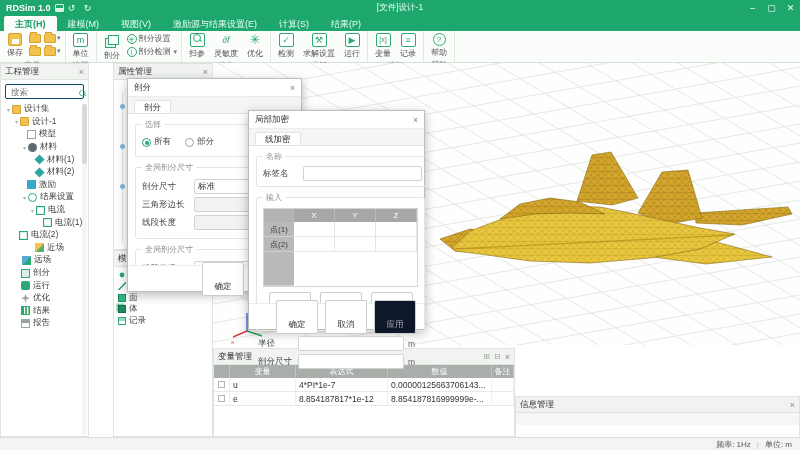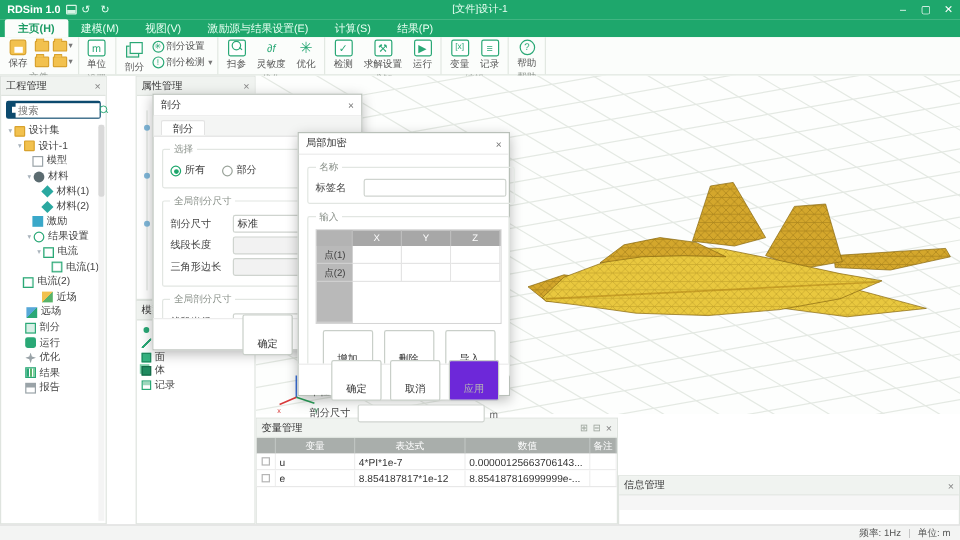--- a/index.html
+++ b/index.html
@@ -44,21 +44,21 @@
   .mag:after{content:"";position:absolute;left:6px;top:6px;width:3px;height:1.3px;background:#2aa876;transform:rotate(45deg);}
 
   
   .panel{position:absolute;background:#fff;border:1px solid #dfe4df;}
   .phead{height:16px;background:#f0f3f0;border-bottom:1px solid #dfe4df;display:flex;align-items:center;padding:0 4px;font-size:8.5px;color:#333;}
   .phead .x{margin-left:auto;color:#888;font-size:9px;}
   .phead .hic{color:#9aa39a;font-size:8px;margin-left:auto;margin-right:4px;}
   .phead .hic2{color:#9aa39a;font-size:8px;margin-right:4px;}
 
   
-  .search{margin:4px;height:15px;border:5px solid #0c4a6e;border-radius:2px;display:flex;align-items:center;padding:0 3px;}
+  .search{margin:4px;height:15px;border:1px solid #0c4a6e;border-radius:2px;display:flex;align-items:flex-end;padding:0 3px;}
   .search input{border:none;outline:none;flex:1;font-size:8.5px;width:70px;color:#333;}
   .trow{display:flex;align-items:center;height:12.6px;font-size:8.5px;color:#444;white-space:nowrap;}
   .caret{color:#a9b3bc;font-size:6px;width:7px;text-align:center;}
   .ti{width:9px;height:9px;margin-right:3px;flex:none;}
   .ti-folder{background:#f2c14e;border:1px solid #d8a22e;border-radius:1px;}
   .ti-model{background:#fff;border:1px solid #9aa3a8;}
   .ti-mat{background:#5b6b70;border-radius:50%;}
   .ti-dia{background:#2aa8a0;transform:rotate(45deg) scale(.8);}
   .ti-exc{background:#3aa8c9;}
   .ti-res{border:1.2px solid #2aa876;border-radius:50%;}
@@ -95,21 +95,21 @@
   .fin{flex:1;height:15px;border:1px solid #cfd4cf;border-radius:2px;background:#fff;font-size:8.5px;padding:0 3px;color:#333;outline:none;min-width:10px;}
   .fin:disabled,.fin.dis{background:#f2f2f2;}
   .fsel{flex:1;height:15px;border:1px solid #cfd4cf;border-radius:2px;background:#fff;font-size:8.5px;padding:0 3px;display:flex;align-items:center;color:#333;}
   .fsel .dv{margin-left:auto;color:#888;font-size:7px;}
   .radio{width:9px;height:9px;border:1px solid #9aa39a;border-radius:50%;margin-right:3px;position:relative;flex:none;}
   .radio.on{border-color:#1ea76c;}
   .radio.on:after{content:"";position:absolute;left:2px;top:2px;width:4px;height:4px;background:#1ea76c;border-radius:50%;}
   .rlabel{font-size:8.5px;color:#444;margin-right:14px;}
   .dfoot{position:absolute;left:0;right:0;bottom:0;height:26px;border-top:1px solid #ececec;display:flex;align-items:center;justify-content:flex-end;gap:7px;padding:0 8px;background:#fff;}
   .btn{min-width:42px;height:17px;border:1px solid #c9cfc9;border-radius:2px;background:#fff;font-size:8.5px;color:#333;text-align:center;line-height:15px;padding:16px 6px;}
-  .btn.dis{color:#b3b3b3;background:#6d28d9;font-family:Liberation Serif, serif;}
+  .btn.dis{color:#b3b3b3;background:#0f172a;font-family:Liberation Serif, serif;}
 
   
   .rtable{border:1px solid #d5d5d5;margin-top:2px;}
   .rt-head{display:flex;height:13px;background:#a7a7a7;color:#fff;font-size:8px;}
   .rt-head div{border-right:1px solid #bdbdbd;display:flex;align-items:center;justify-content:center;}
   .rt-row{display:flex;height:15px;}
   .rt-lab{width:30px;background:#b9b9b9;color:#3d3d3d;font-size:8px;display:flex;align-items:center;justify-content:center;border-bottom:1px solid #cfcfcf;}
   .rt-cell{width:41px;border-right:1px solid #e4e4e4;border-bottom:1px solid #e4e4e4;background:#fff;}
   .rt-filler{display:flex;height:34px;}
   .minibtns{display:flex;justify-content:center;gap:9px;margin-top:5px;}
@@ -573,25 +573,25 @@
     <fieldset>
       <legend>全局剖分尺寸</legend>
       <div class="frow">
         <span class="flab">剖分尺寸</span>
         <span class="fsel">
             <span>标准</span>
             <span class="dv">▾</span>
           </span>
       </div>
       <div class="frow">
+        <span class="flab">三角形边长</span>
+        <input class="fin dis" disabled="" style="">
+      </div>
+      <div class="frow">
         <span class="flab">线段长度</span>
-        <input class="fin dis" disabled="" style="">
-      </div>
-      <div class="frow">
-        <span class="flab">三角形边长</span>
         <input class="fin dis" disabled="" style="">
       </div>
     </fieldset>
     <fieldset>
       <legend>全局剖分尺寸</legend>
       <div class="frow">
         <span class="flab">线段半径</span>
         <input class="fin" value="0.001" style="">
       </div>
     </fieldset>
@@ -599,20 +599,23 @@
       <span class="btn">确定</span>
       <span class="btn">取消</span>
     </div>
   </div>
 
   <div class="dialog" style="left:248px;top:110px;width:177px;height:220px;z-index:40;">
     <div class="dtitle">
       <span>局部加密</span>
       <span class="x">×</span>
     </div>
+    <div class="dtabs">
+        <span class="dtab">线加密</span>
+      </div>
     <fieldset style="padding-bottom:4px;">
       <legend>名称</legend>
       <div class="frow" style="margin:1px 0;">
         <span class="flab" style="width:40px;">标签名</span>
         <input class="fin" style="">
       </div>
     </fieldset>
     <fieldset style="padding-bottom:4px;">
       <legend>输入</legend>
       <div class="rtable">

